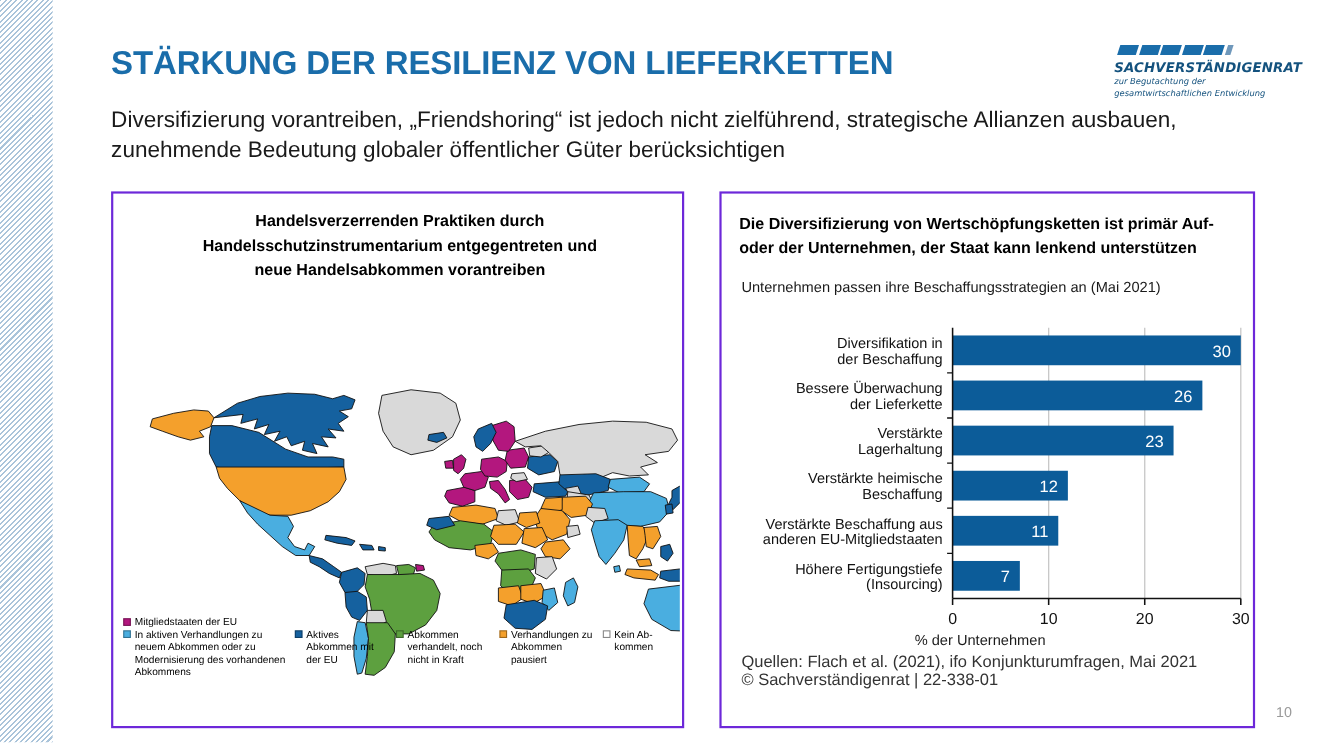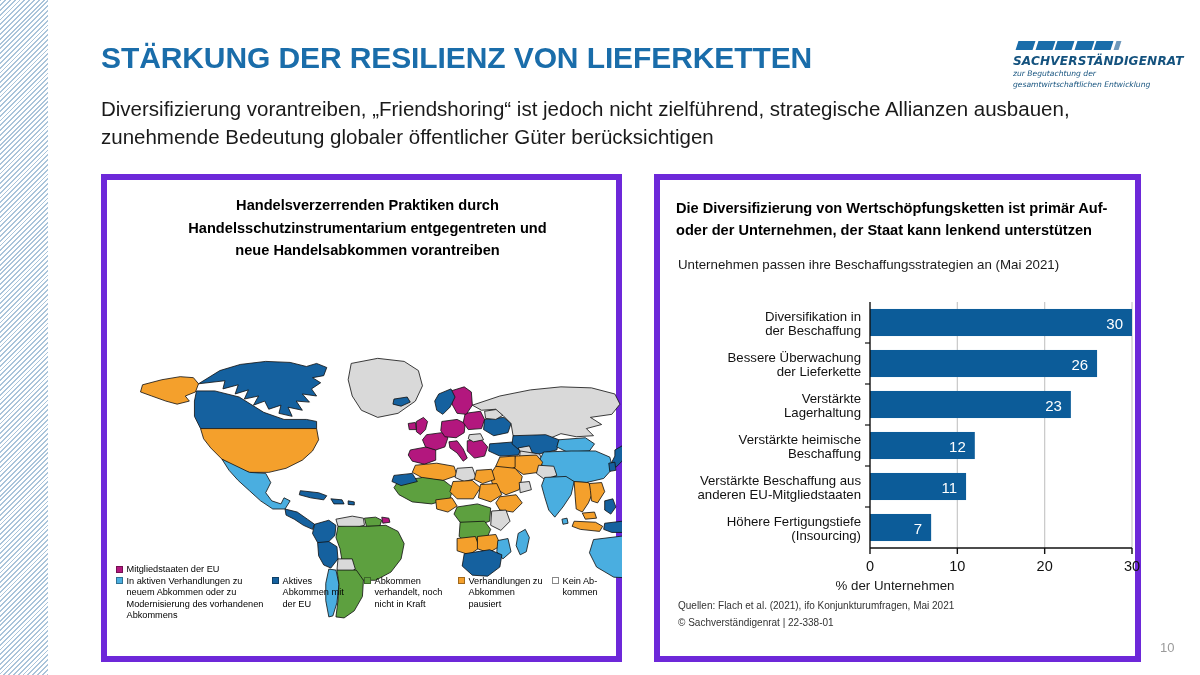--- a/index.html
+++ b/index.html
@@ -54,21 +54,21 @@
   }
   .logo-sub {
     font-family:"DejaVu Sans", sans-serif;
     font-style:italic; font-size:7.6px; color:#14527e;
     line-height:9.5px; margin-top:1px; white-space:nowrap;
   }
 
   
   .panel {
     position:absolute; background:#ffffff;
-    border:6px solid #6d28d9;
+    border:2px solid #6d28d9;
   }
   #panel-left  { left:101px; top:174px; width:521px; height:488px; }
   #panel-right { left:654px; top:174px; width:487px; height:488px; }
 
   
   #map-caption {
     position:absolute; left:0; top:14px; width:521px;
     text-align:center; font-size:14.6px; font-weight:bold;
     line-height:22.5px; color:#000;
   }
@@ -107,21 +107,21 @@
     position:absolute; left:10px; top:118px; width:470px; height:280px;
   }
   #chart-svg { width:100%; height:100%; display:block; }
   #xlabel {
     position:absolute; left:0; top:398px; width:470px; text-align:center;
     font-size:13.3px; color:#1a1a1a;
   }
 
   #sources {
     position:absolute; left:18px; top:418px; width:450px;
-    font-size:10px; line-height:16.5px; color:#333;
+    font-size:15px; line-height:16.5px; color:#333;
   }
 
   #page-number {
     position:absolute; left:1160px; top:640px;
     font-size:13px; color:#9a9a9a;
   }
 </style>
 </head>
 <body>
 

